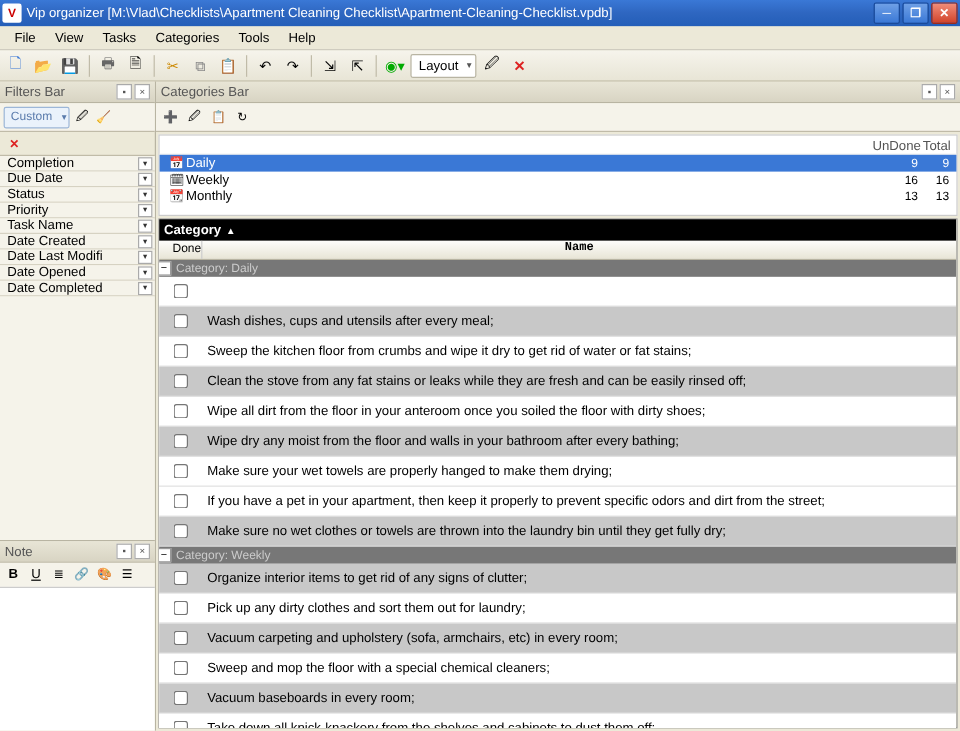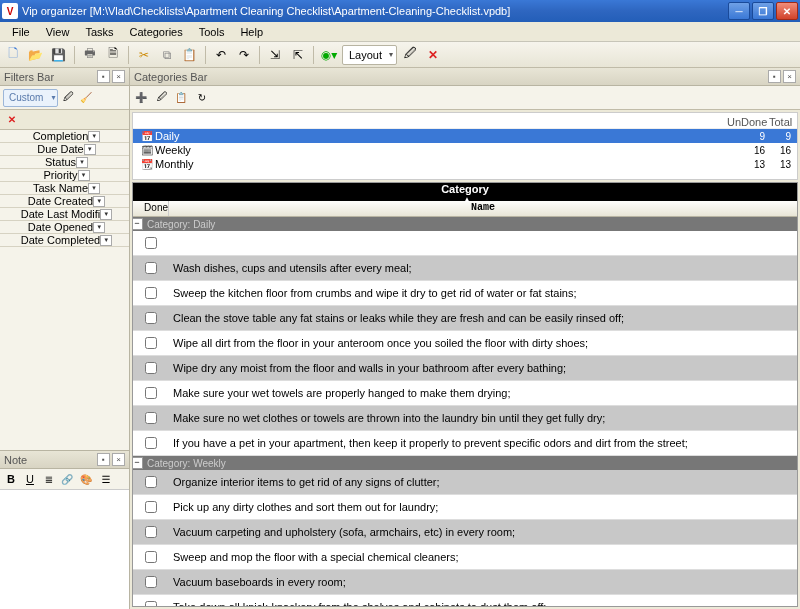--- a/index.html
+++ b/index.html
@@ -28,21 +28,21 @@
 .panehdr .sp{flex:1;}
 .panehdr .pbtn{width:13px;height:13px;border:1px solid #aaa;margin-left:2px;background:#fff;display:flex;align-items:center;justify-content:center;font-size:8px;line-height:1;}
 
 .filtertb{height:24px;display:flex;align-items:center;padding:0 3px;gap:2px;border-bottom:1px solid #c0bba8;background:#f5f3ea;}
 .cust{display:flex;align-items:center;height:18px;border:1px solid #9cb6d8;background:#eaf2fb;padding:0 14px 0 5px;position:relative;border-radius:2px;font-size:10px;color:#5a7bac;}
 .cust::after{content:"▾";position:absolute;right:2px;font-size:8px;color:#5a7bac;}
 .smbtn{width:16px;height:16px;border:1px solid transparent;display:flex;align-items:center;justify-content:center;font-size:10px;}
 .frow2{height:20px;display:flex;align-items:center;padding:0 4px;border-bottom:1px solid #c0bba8;}
 
 .filterlist{flex:0 0 auto;}
-.fitem{height:13px;display:flex;align-items:center;justify-content:center;padding:0 2px 0 6px;font-size:10px;border-bottom:1px solid #d6d2c2;background:#f5f3ea;}
+.fitem{height:13px;display:flex;align-items:center;justify-content:space-between;padding:0 2px 0 6px;font-size:10px;border-bottom:1px solid #d6d2c2;background:#f5f3ea;}
 .fitem .dd{width:12px;height:11px;border:1px solid #aaa;background:#fff;font-size:7px;display:flex;align-items:center;justify-content:center;color:#333;}
 
 .leftspacer{flex:1;background:#f5f3ea;}
 
 .notepane{border-top:1px solid #b8b4a2;}
 .notetb{height:20px;background:#f5f3ea;display:flex;align-items:center;padding:0 3px;gap:3px;}
 .notebody{height:120px;background:#fff;border-top:1px solid #ccc;}
 
 .rightcol{flex:1;display:flex;flex-direction:column;overflow:hidden;}
 .cathdr-bar{height:18px;}
@@ -55,21 +55,21 @@
 .treehd .ctot{width:28px;text-align:right;padding-right:22px;}
 .trrow{display:flex;height:14px;align-items:center;padding-left:8px;}
 .trrow .ic{width:14px;display:inline-block;font-size:10px;}
 .trrow .lbl{flex:1;}
 .trrow .cund{width:42px;text-align:right;padding-right:4px;font-size:10px;}
 .trrow .ctot{width:28px;text-align:right;padding-right:6px;font-size:10px;}
 .trrow.sel{background:#3a78d6;color:#fff;}
 .trspacer{height:8px;}
 
 .gridwrap{flex:1;overflow-y:auto;background:#fff;border:1px solid #999;margin:0 2px 2px 2px;position:relative;}
-.catbar{height:18px;background:#000;color:#fff;display:flex;align-items:center;padding:0 4px;font-size:11px;font-weight:bold;flex-direction:column;}
+.catbar{height:18px;background:#000;color:#fff;display:flex;align-items:center;padding:0 4px;font-size:11px;font-weight:bold;}
 .catbar .srt{margin-left:4px;font-size:8px;}
 .colhdr{height:16px;display:flex;background:linear-gradient(to bottom,#fdfdfb,#e8e5d6);border-bottom:1px solid #b8b4a2;}
 .colhdr .c1{width:36px;text-align:right;border-right:1px solid #ccc;font-size:10px;padding-top:1px;}
 .colhdr .c2{flex:1;text-align:center;font-size:10px;padding-top:1px;font-weight:bold;font-family:Liberation Mono, monospace;}
 .grp{height:14px;background:#777;color:#ccc;font-size:10px;display:flex;align-items:center;padding-left:6px;position:relative;}
 .grp::before{content:"−";position:absolute;left:-2px;width:10px;height:10px;border:1px solid #999;background:#fff;color:#000;font-size:9px;line-height:9px;text-align:center;top:1px;}
 .grp{padding-left:14px;}
 .task{display:flex;align-items:center;min-height:25px;border-bottom:1px solid #ddd;}
 .task.odd{background:#c8c8c8;}
 .task.even{background:#fff;}
@@ -276,51 +276,51 @@
           <div class="task even">
             <div class="cb">
               <input type="checkbox" style="">
             </div>
             <div class="tx">Sweep the kitchen floor from crumbs and wipe it dry to get rid of water or fat stains;</div>
           </div>
           <div class="task odd">
             <div class="cb">
               <input type="checkbox" style="">
             </div>
-            <div class="tx">Clean the stove table any fat stains or leaks while they are fresh and can be easily rinsed off;</div>
+            <div class="tx">Clean the stove from any fat stains or leaks while they are fresh and can be easily rinsed off;</div>
           </div>
           <div class="task even">
             <div class="cb">
               <input type="checkbox" style="">
             </div>
             <div class="tx">Wipe all dirt from the floor in your anteroom once you soiled the floor with dirty shoes;</div>
           </div>
           <div class="task odd">
             <div class="cb">
               <input type="checkbox" style="">
             </div>
             <div class="tx">Wipe dry any moist from the floor and walls in your bathroom after every bathing;</div>
           </div>
           <div class="task even">
             <div class="cb">
               <input type="checkbox" style="">
             </div>
             <div class="tx">Make sure your wet towels are properly hanged to make them drying;</div>
           </div>
+          <div class="task even">
+            <div class="cb">
+              <input type="checkbox" style="">
+            </div>
+            <div class="tx">If you have a pet in your apartment, then keep it properly to prevent specific odors and dirt from the street;</div>
+          </div>
           <div class="task odd">
             <div class="cb">
               <input type="checkbox" style="">
             </div>
             <div class="tx">Make sure no wet clothes or towels are thrown into the laundry bin until they get fully dry;</div>
-          </div>
-          <div class="task even">
-            <div class="cb">
-              <input type="checkbox" style="">
-            </div>
-            <div class="tx">If you have a pet in your apartment, then keep it properly to prevent specific odors and dirt from the street;</div>
           </div>
           <div class="grp">Category: Weekly</div>
           <div class="task odd">
             <div class="cb">
               <input type="checkbox" style="">
             </div>
             <div class="tx">Organize interior items to get rid of any signs of clutter;</div>
           </div>
           <div class="task even">
             <div class="cb">

